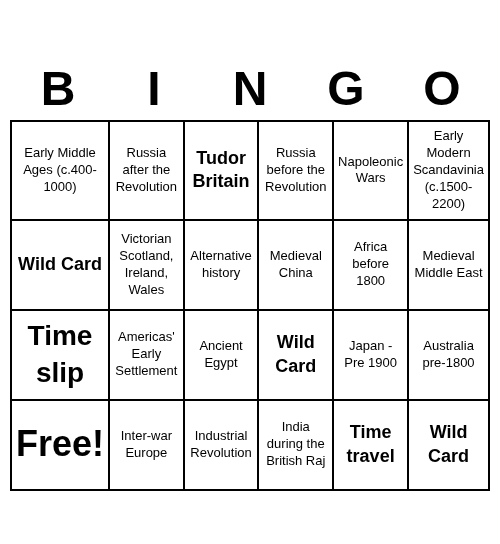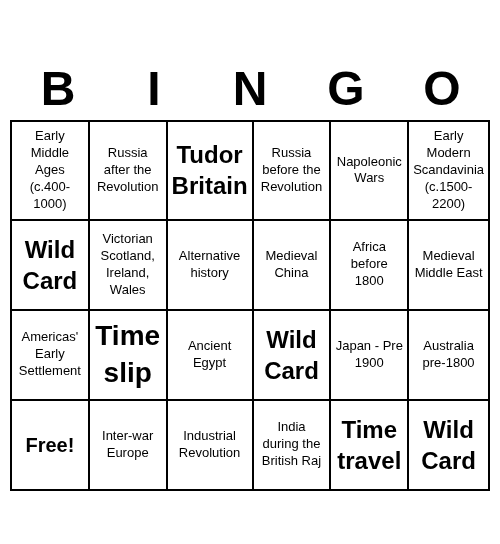--- a/index.html
+++ b/index.html
@@ -42,29 +42,29 @@
       display: flex;
       align-items: center;
       justify-content: center;
       text-align: center;
       padding: 6px 4px;
       font-size: 13px;
       line-height: 1.3;
       color: #000;
     }
     .bingo-cell.large-text {
-      font-size: 24px;
+      font-size: 18px;
       font-weight: bold;
     }
     .bingo-cell.xl-text {
       font-size: 28px;
       font-weight: bold;
     }
     .bingo-cell.free {
-      font-size: 20px;
+      font-size: 36px;
       font-weight: bold;
     }
   </style>
 </head>
 <body>
 
 <div class="bingo-container">
   <div class="bingo-header">
   <div class="bingo-letter">B</div>
       <div class="bingo-letter">I</div>
@@ -102,25 +102,25 @@
       </div>
       <div class="bingo-cell">
         <span>Medieval China</span>
       </div>
       <div class="bingo-cell">
         <span>Africa before 1800</span>
       </div>
       <div class="bingo-cell">
         <span>Medieval Middle East</span>
       </div>
+      <div class="bingo-cell xl-text">
+        <span>Time slip</span>
+      </div>
       <div class="bingo-cell">
         <span>Americas' Early Settlement</span>
-      </div>
-      <div class="bingo-cell xl-text">
-        <span>Time slip</span>
       </div>
       <div class="bingo-cell">
         <span>Ancient Egypt</span>
       </div>
       <div class="bingo-cell large-text">
         <span>Wild Card</span>
       </div>
       <div class="bingo-cell">
         <span>Japan - Pre 1900</span>
       </div>

